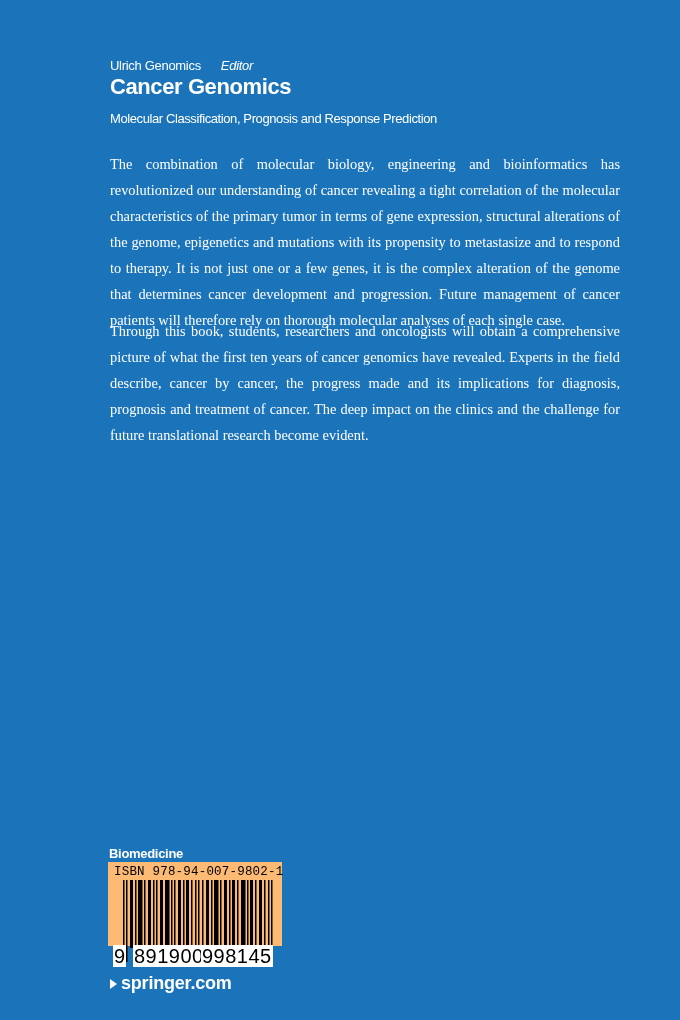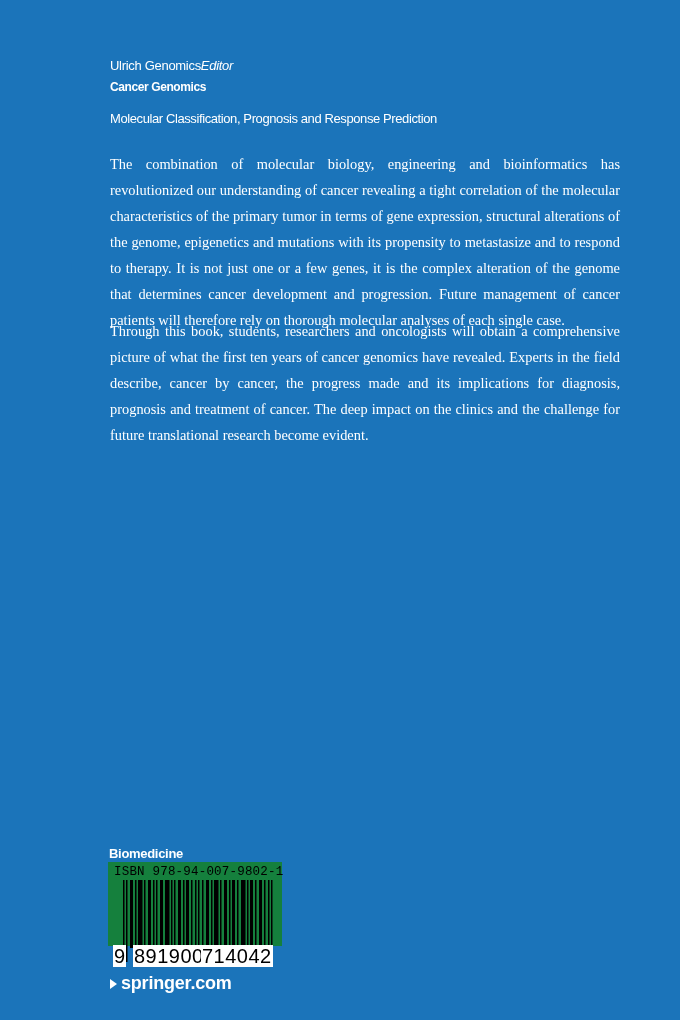--- a/index.html
+++ b/index.html
@@ -20,25 +20,25 @@
       top: 58px;
       font-family: "Liberation Sans", sans-serif;
     }
     .editor-line {
       font-size: 13px;
       line-height: 16px;
       letter-spacing: -0.3px;
     }
     .editor-line .role {
       font-style: italic;
-      margin-left: 0;
+      margin-left: 20px;
       text-align: right;
     }
     .title {
-      font-size: 12px;
+      font-size: 22px;
       font-weight: bold;
       line-height: 22px;
       margin-top: 2px;
       letter-spacing: -0.4px;
     }
     .subtitle {
       font-size: 13px;
       line-height: 18px;
       margin-top: 12px;
       letter-spacing: -0.4px;
@@ -64,21 +64,21 @@
       font-weight: bold;
       font-size: 13px;
       letter-spacing: -0.3px;
     }
     .barcode-box {
       position: absolute;
       left: 108px;
       top: 862px;
       width: 174px;
       height: 84px;
-      background: #15803d;
+      background: #fdba74;
       color: #000000;
       box-sizing: border-box;
     }
     .isbn-text {
       position: absolute;
       left: 6px;
       top: 3px;
       font-family: "Liberation Mono", monospace;
       font-size: 12.5px;
       letter-spacing: 0.2px;
@@ -188,20 +188,20 @@
       <rect x="136" y="0" width="3" height="68"></rect>
       <rect x="141" y="0" width="1.5" height="68"></rect>
 
       <rect x="145" y="0" width="1.5" height="82"></rect>
       <rect x="148" y="0" width="1.5" height="82"></rect>
     </g>
   </svg>
   <div class="ean-digits">
     <span class="ean-first">9</span>
     <span class="ean-left">891900</span>
-    <span class="ean-right">714042</span>
+    <span class="ean-right">998145</span>
   </div>
 </div>
 
 <div class="website">
   <span class="arrow"></span>
   <span>springer.com</span>
 </div>
 
 </body></html>

